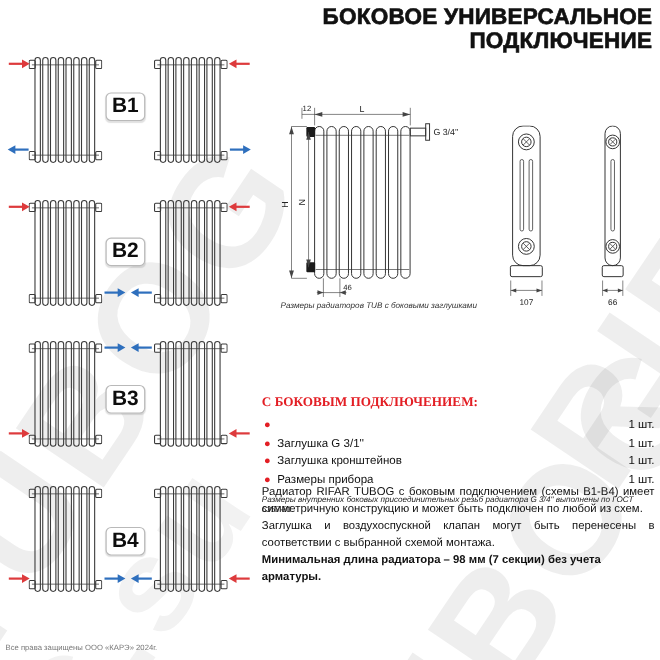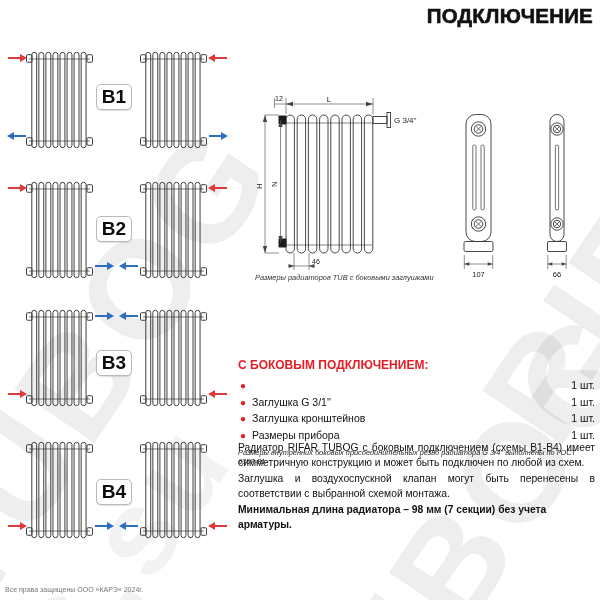--- a/index.html
+++ b/index.html
@@ -29,21 +29,21 @@
       border-right:7px solid currentColor;border-top:4px solid transparent;border-bottom:4px solid transparent;}
   .red{color:#dd3a3c;} .blue{color:#2e6fbd;}
   
   .tech{position:absolute;z-index:1;}
   .tech text{font-family:"Liberation Sans",sans-serif;fill:#222;}
   .caption{position:absolute;z-index:1;left:255px;top:273px;width:200px;text-align:left;
            font-style:italic;font-size:7.4px;color:#333;}
   
   .pkg{position:absolute;z-index:1;left:238px;top:358px;width:357px;}
   .pkg-h1{font-size:11.5px;font-weight:700;color:#111;margin:0 0 3px 0;}
-  .pkg-h2{font-size:12px;font-weight:700;margin:0 0 7px 0;}
+  .pkg-h2{font-size:12px;font-weight:700;margin:0 0 7px 0;font-family:Liberation Serif, serif;}
   .pkg-row{display:flex;align-items:baseline;font-size:10.5px;margin:0 0 4.5px 0;color:#111;}
   .pkg-row .dot{margin:0 6px 0 2px;font-size:10px;}
   .pkg-row .qty{margin-left:auto;}
   .pkg-note{margin-top:7px;font-style:italic;font-size:7.4px;color:#222;line-height:1.25;}
   .desc{position:absolute;z-index:1;left:238px;top:440px;width:357px;}
   .desc p{margin:0;font-size:10.3px;line-height:15.4px;text-align:justify;color:#111;}
   .desc p.bold{font-weight:700;text-align:left;}
   .copyright{position:absolute;z-index:1;left:5px;top:586px;font-size:7px;color:#777;}
 </style>
 </head>
@@ -71,20 +71,21 @@
         <rect x="26.95" y="2.5" width="4.9" height="101" rx="2.45"></rect>
         <rect x="34" y="2.5" width="4.9" height="101" rx="2.45"></rect>
         <rect x="41.05" y="2.5" width="4.9" height="101" rx="2.45"></rect>
         <rect x="48.1" y="2.5" width="4.9" height="101" rx="2.45"></rect>
         <rect x="55.15" y="2.5" width="4.9" height="101" rx="2.45"></rect>
       </g>
     </defs>
   </svg>
 
   <div class="title">
+    <div>БОКОВОЕ УНИВЕРСАЛЬНОЕ</div>
     <div>ПОДКЛЮЧЕНИЕ</div>
   </div>
 
   <svg class="rad" style="left:26px;top:50px" viewBox="0 0 67 106" preserveAspectRatio="none">
       <use href="#radsym"></use>
     </svg>
   <svg class="rad" style="left:140px;top:50px" viewBox="0 0 67 106" preserveAspectRatio="none">
       <use href="#radsym"></use>
     </svg>
   <div class="slabel" style="top:84px">B1</div>

